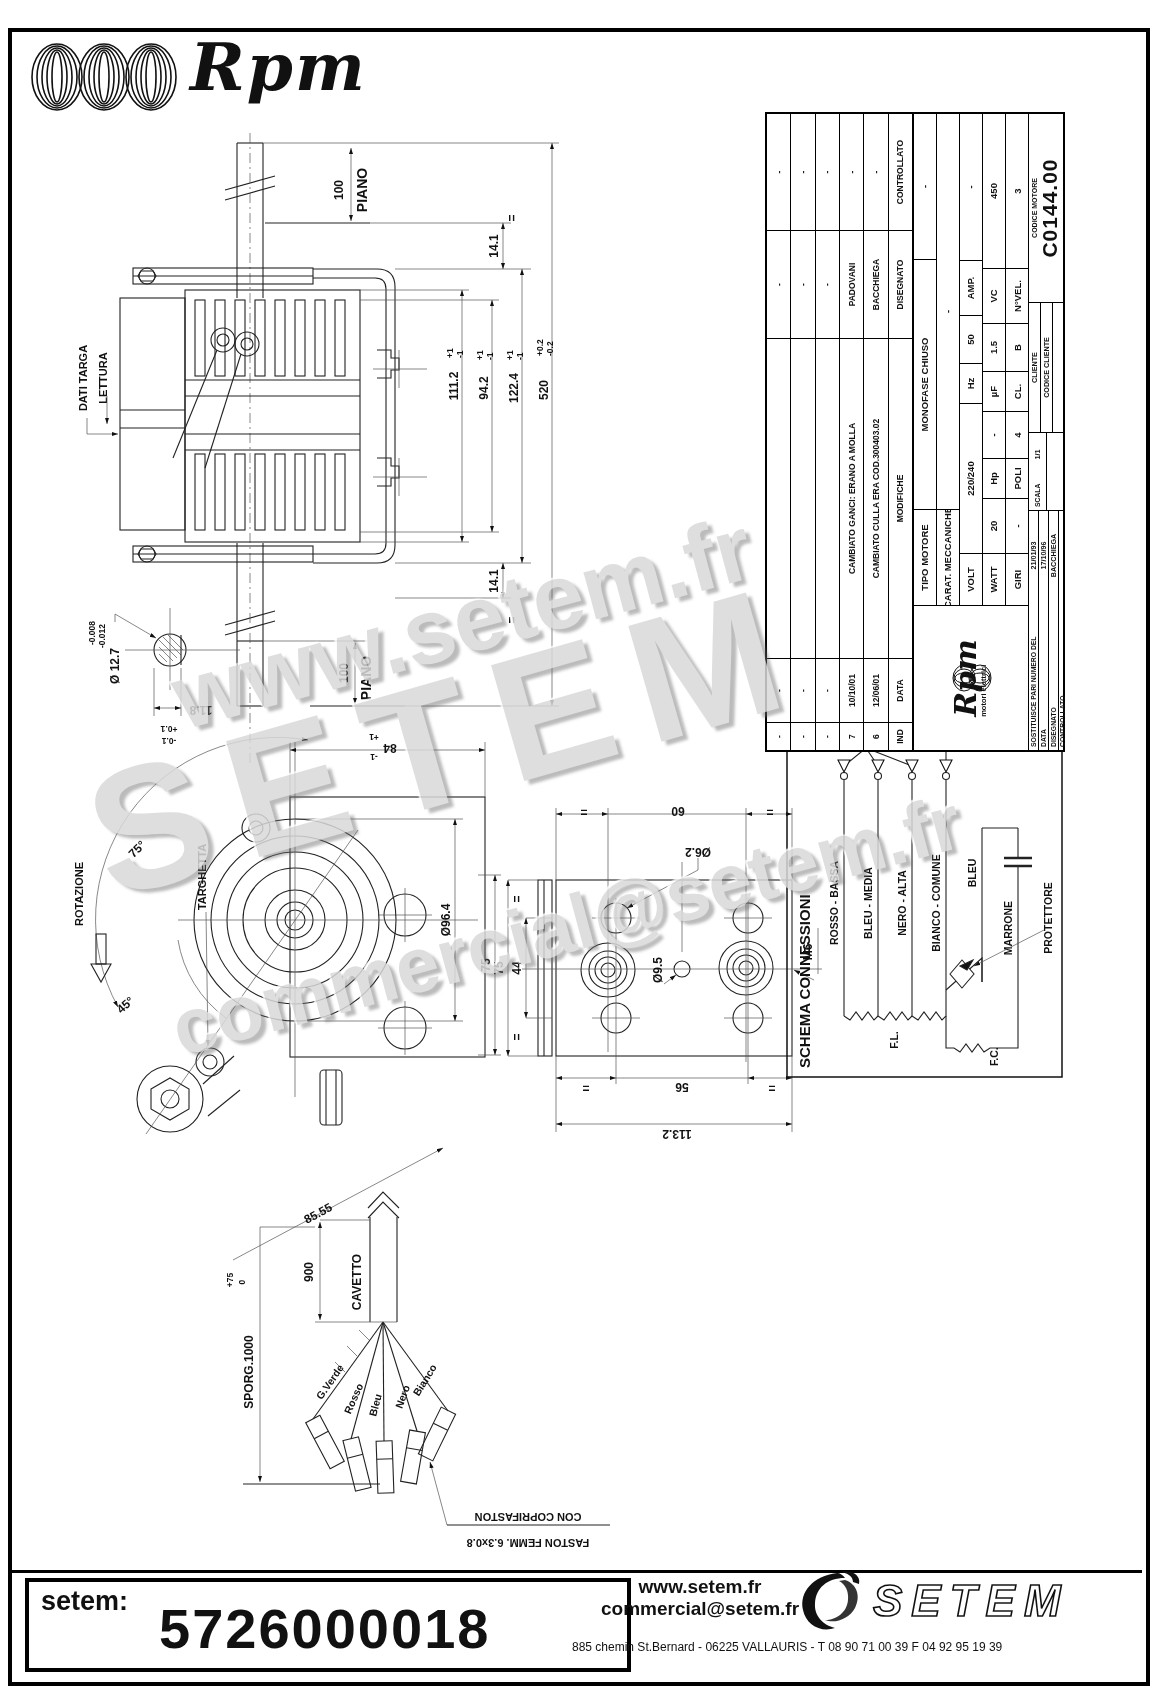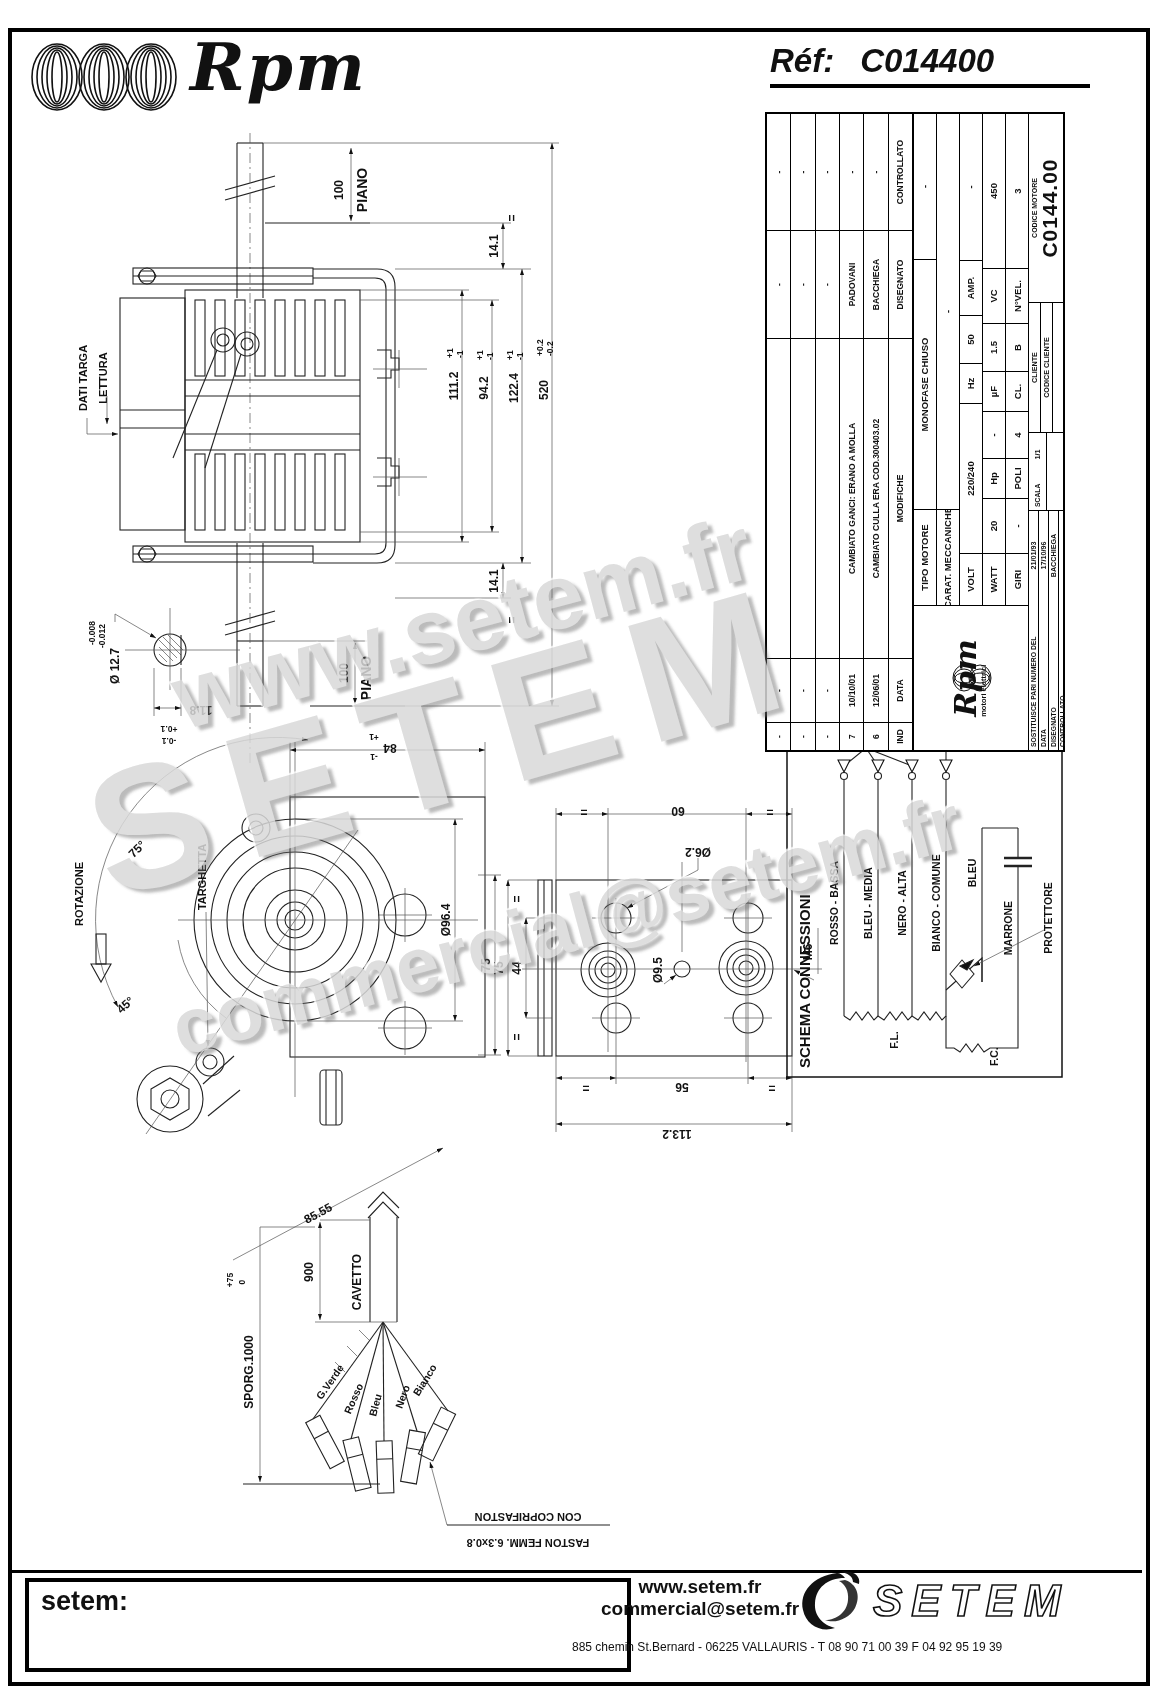--- a/index.html
+++ b/index.html
@@ -92,23 +92,20 @@
       <g>
           <ellipse cx="121" cy="37" rx="25" ry="33"></ellipse>
           <ellipse cx="121" cy="37" rx="20" ry="31"></ellipse>
           <ellipse cx="121" cy="37" rx="15" ry="29"></ellipse>
           <ellipse cx="121" cy="37" rx="10" ry="27"></ellipse>
           <ellipse cx="121" cy="37" rx="5" ry="25"></ellipse>
         </g>
     </g>
   </svg>
   <div class="hdr-brand">Rpm</div>
-  <div class="hdr-ref">
-    <span>Réf:</span><span class="sp"></span><span>C014400</span>
-  </div>
 
   <svg style="left:55px;top:128px;" width="665" height="640" viewBox="0 0 665 640">
     <defs>
         <marker id="a1" markerWidth="11" markerHeight="8" refX="9" refY="3" orient="auto-start-reverse">
           <path d="M0,0L9,3L0,6Z" fill="#111"></path>
         </marker>
       </defs>
 
     <g class="ln">
       <line x1="182" y1="15" x2="182" y2="170"></line>
@@ -687,20 +684,21 @@
     </g>
   </svg>
 
   <div class="wm" style="left:165px;top:570px;font-size:92px;transform:rotate(-15deg);">www.setem.fr</div>
   <div class="wm" style="left:80px;top:640px;font-size:175px;letter-spacing:26px;transform:rotate(-16deg);">SETEM</div>
   <div class="wm" style="left:160px;top:880px;font-size:78px;transform:rotate(-15deg);">commercial@setem.fr</div>
 
   <div class="ft-line"></div>
   <div class="codebox">
     <div class="cl">setem:</div>
+    <div class="cv">5726000018</div>
   </div>
   <div class="ft-center">
     <div class="a">www.setem.fr</div>
     <div class="b">commercial@setem.fr</div>
   </div>
   <div class="ft-addr">885 chemin St.Bernard  -  06225 VALLAURIS  -  T 08 90 71 00 39   F 04 92 95 19 39</div>
   <svg class="setemlogo" width="350" height="66" viewBox="0 0 350 66">
     <g>
       <path d="M42,3 C18,6 4,22 8,40 C11,55 26,63 40,58 C28,55 19,46 20,33 C21,18 32,8 50,8 C48,5 45,3 42,3 Z" fill="#111"></path>
       <path d="M50,10 C62,14 66,26 60,38 C54,49 40,54 30,50 C42,50 52,42 53,30 C54,21 50,14 44,11 Z" fill="#111" opacity="0.85"></path>

